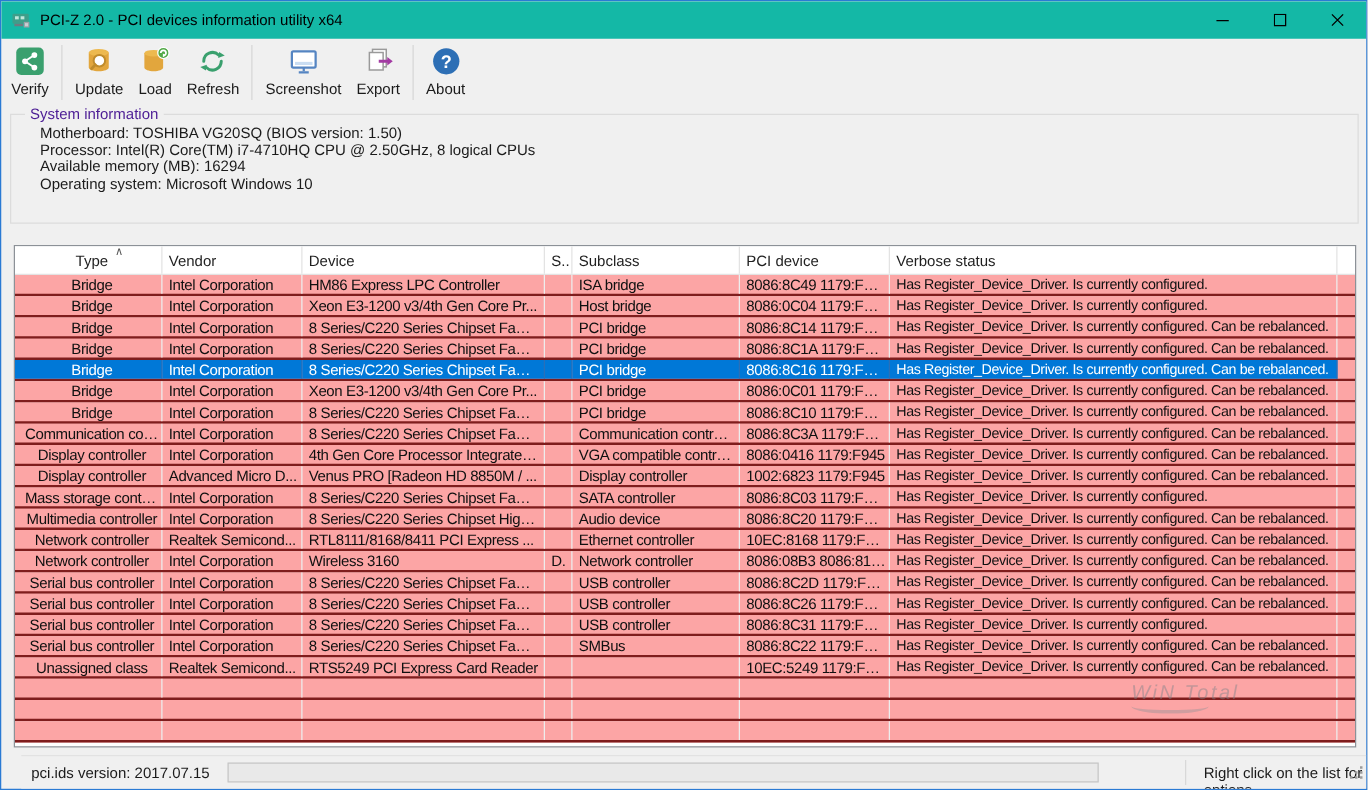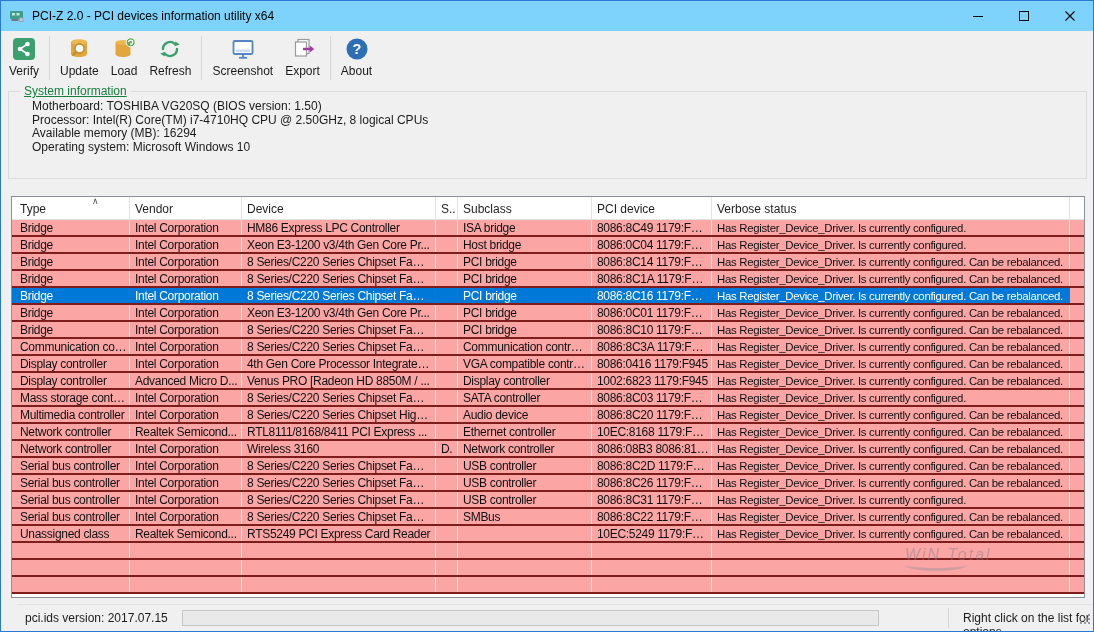--- a/index.html
+++ b/index.html
@@ -5,49 +5,49 @@
   * { margin:0; padding:0; box-sizing:border-box; }
   html,body { background:#cfcfcf; }
   body { font-family:"Liberation Sans", sans-serif; }
 
   .window{
     position:relative; width:1094px; height:632px;
     background:#f0f0f0; border:1px solid #2a7ad4; overflow:hidden;
   }
 
   
-  .titlebar{ position:absolute; left:0; right:0; top:0; height:30px; background:#7dd3fc; }
+  .titlebar{ position:absolute; left:0; right:0; top:0; height:30px; background:#14b8a6; }
   .app-icon{ position:absolute; left:8px; top:7px; width:16px; height:16px; }
   .title-text{ position:absolute; left:31px; top:8px; font-size:12px; color:#000; white-space:nowrap; }
   .win-controls{ position:absolute; right:0; top:0; height:30px; display:flex; }
   .win-btn{ width:46px; height:30px; display:flex; align-items:center; justify-content:center; }
 
   
   .toolbar{ position:absolute; left:0; right:0; top:30px; height:53px; display:flex; align-items:flex-start; padding:4px 0 0 2px; }
   .tb-btn{ display:flex; flex-direction:column; align-items:center; padding:2px 6px 0 6px; background:none; border:none; }
   .tb-btn .ticon{ width:24px; height:24px; }
   .tb-btn .tlbl{ font-size:12px; color:#1b1b1b; margin-top:3px; white-space:nowrap; }
   .tb-sep{ width:1px; background:#d6d6d6; height:44px; margin:1px 4px 0 4px; }
 
   
   .groupbox{ position:absolute; left:7px; top:90px; width:1079px; height:88px; border:1px solid #dcdcdc; }
-  .legend{ position:absolute; top:-8px; left:11px; background:#f0f0f0; padding:0 4px; font-size:12px; color:#15803d;text-decoration:underline; }
+  .legend{ position:absolute; top:-8px; left:11px; background:#f0f0f0; padding:0 4px; font-size:12px; color:#4c1d95; }
   .info{ padding:8px 0 0 23px; font-size:12px; color:#1b1b1b; }
   .info div{ height:13.6px; line-height:13.6px; white-space:nowrap; }
   .cn{ display:inline-block; min-width:210px; }
 
   
   .table{ position:absolute; left:10px; top:195px; width:1074px; height:402px; background:#fff; border:1px solid #8c9197; overflow:hidden; }
   .thead{ display:flex; height:23px; border-bottom:1px solid #e3e3e3; background:#fff; }
   .hcell{ padding:5px 2px 0 5px; font-size:12px; color:#1f1f1f; border-right:1px solid #e3e3e3; overflow:hidden; white-space:nowrap; }
   .trow{ display:flex; height:17px; border-bottom:2px solid #7f1d1d; background:#fca5a5; }
   .tcell{ padding:1px 2px 0 5px; font-size:12px; line-height:15px; letter-spacing:-0.3px; color:#101010;
           border-right:1px solid #ededed; overflow:hidden; white-space:nowrap; text-overflow:ellipsis; }
   .tcell.c6{ font-size:11.4px; }
-  .c0{ width:118px; padding-left:8px; } .c1{ width:112px; } .c2{ width:194px; } .c3{ width:22px; }
+  .c0{ width:118px; padding-left:8px;text-align:center; } .c1{ width:112px; } .c2{ width:194px; } .c3{ width:22px; }
   .c4{ width:134px; } .c5{ width:120px; } .c6{ width:358px; } .c7{ flex:1; border-right:none; }
   .trow.sel .tcell:not(.c7){ background:#0078d7; color:#fff; border-right-color:#2a6fb8; }
   .sort-caret{ position:absolute; left:80px; top:-1px; font-size:9px; color:#555; }
   .watermark{ position:absolute; left:893px; top:349px; font-size:16px; font-weight:normal; font-style:italic;
               letter-spacing:2px; color:rgba(125,130,138,0.45); }
   .wm-swoosh{ position:absolute; left:893px; top:362px; width:62px; height:12px;
               border-bottom:3px solid rgba(140,144,150,0.4); border-radius:50%; }
 
   
   .statusbar{ position:absolute; left:16px; right:0; bottom:0; height:27px; background:#f0f0f0; border-top:1px solid #e2e2e2; }

